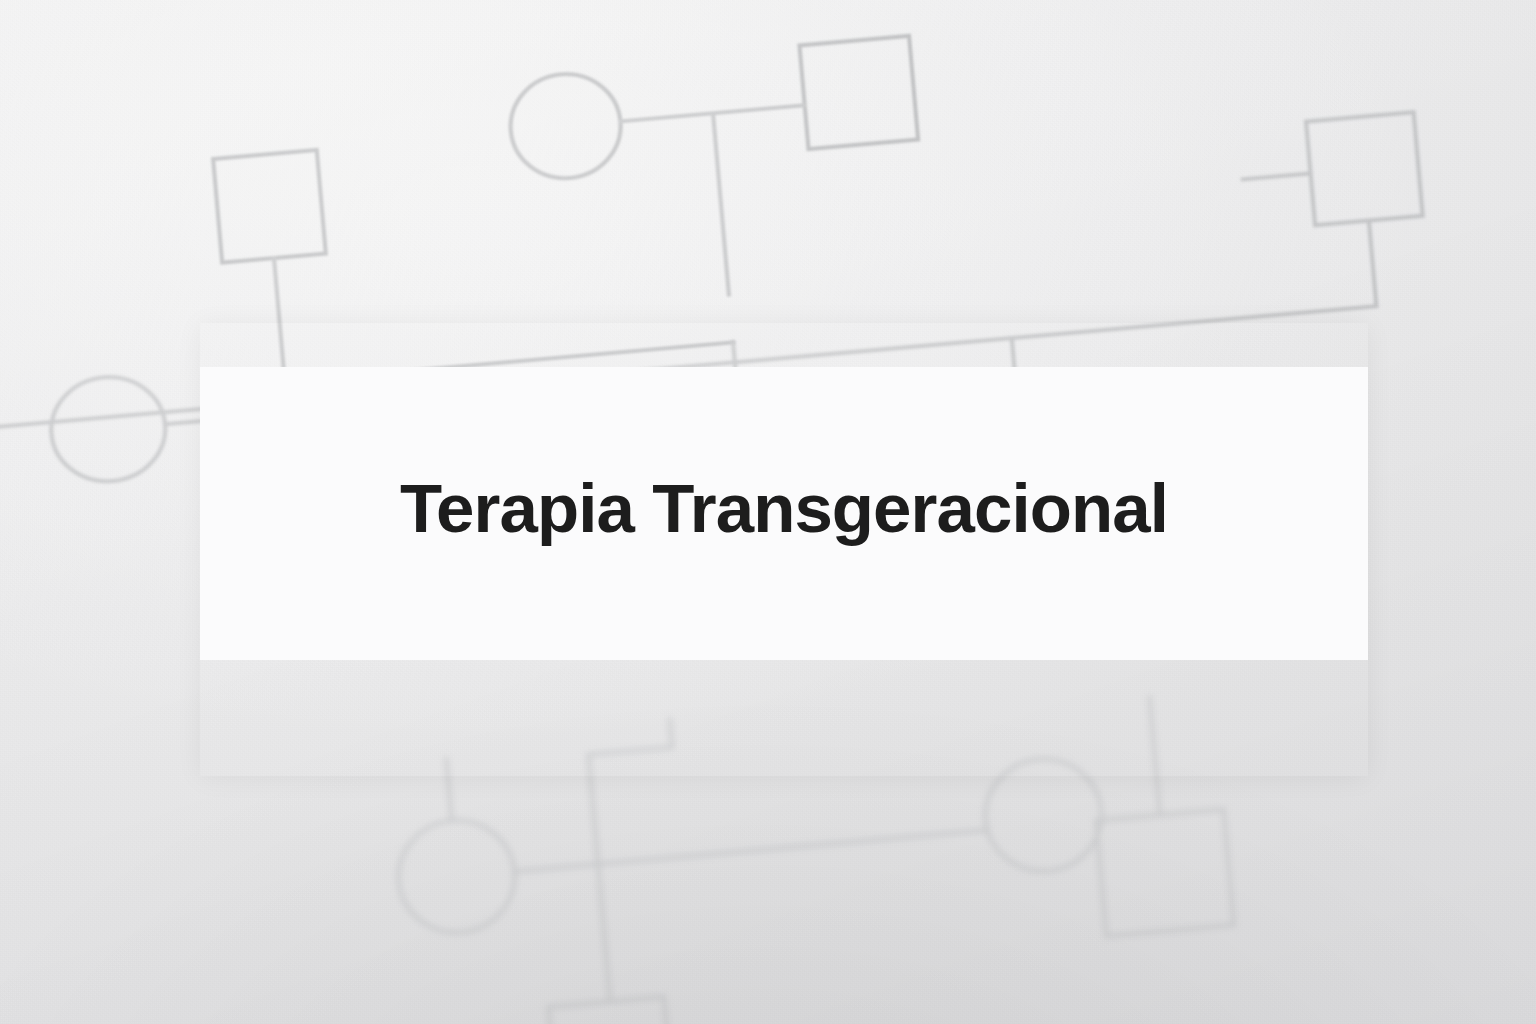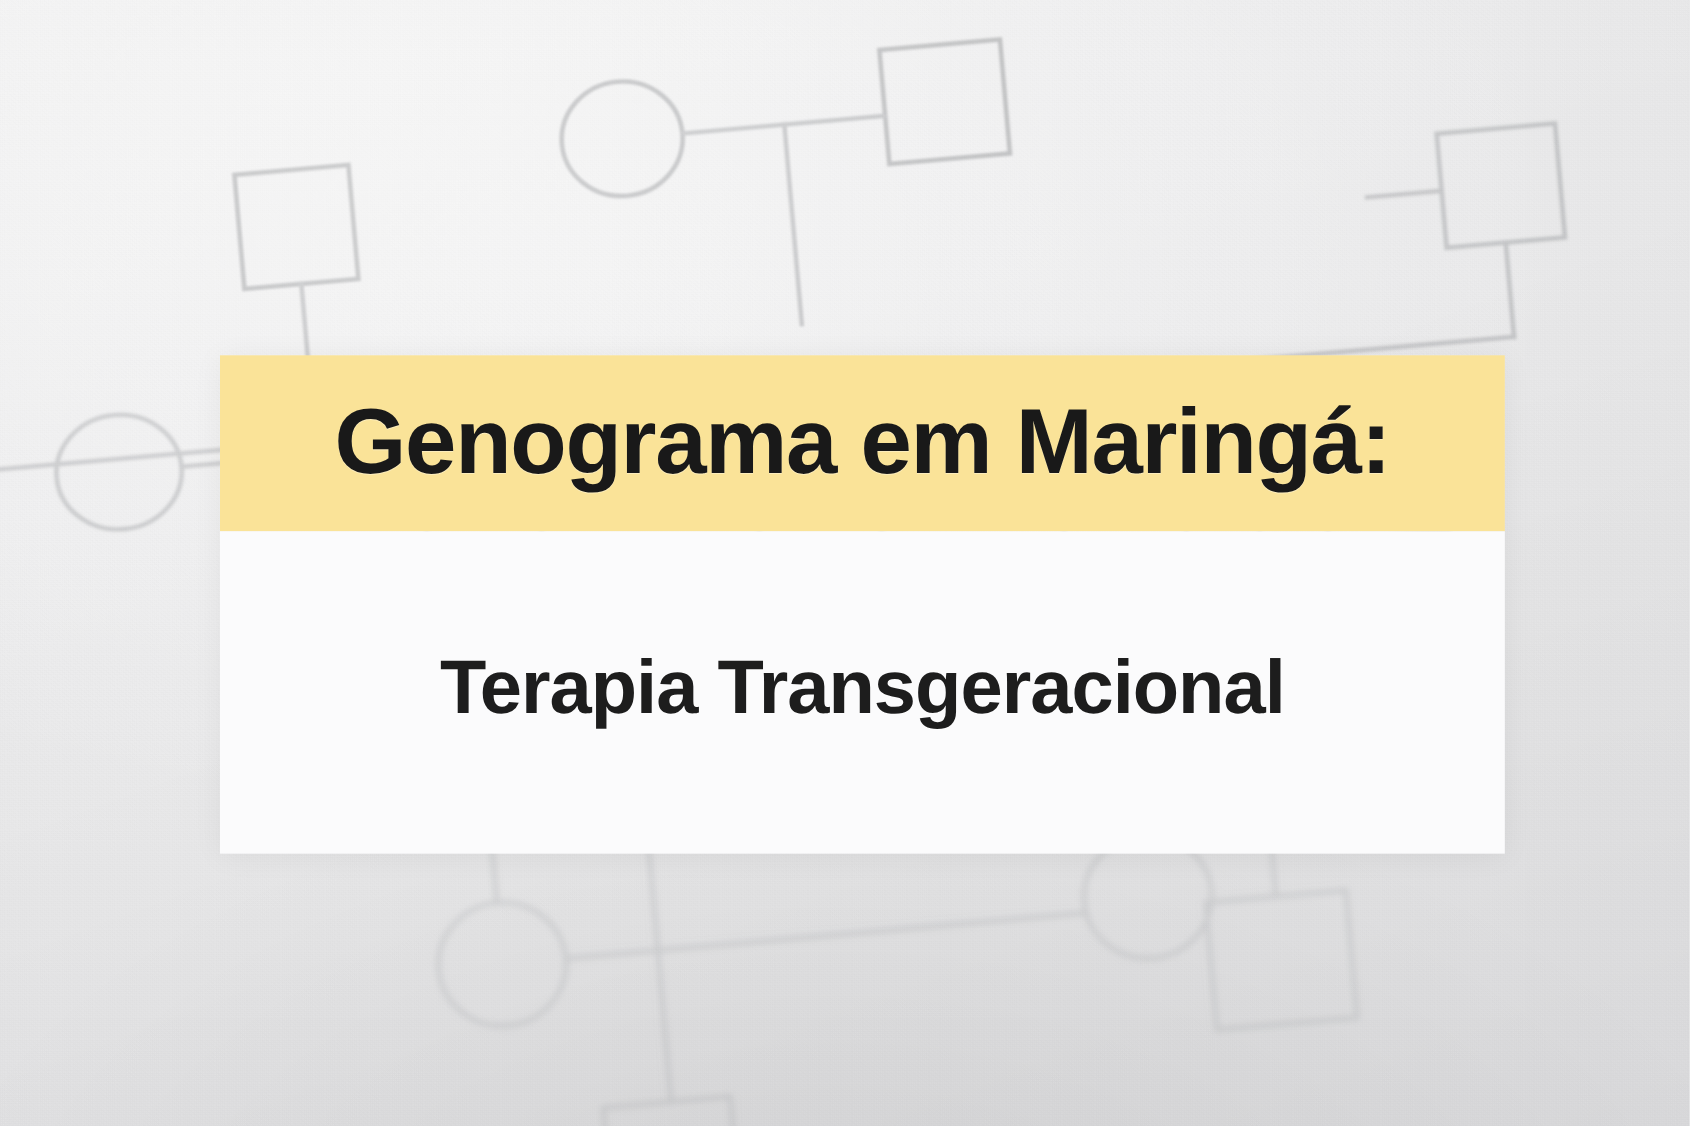--- a/index.html
+++ b/index.html
@@ -103,20 +103,21 @@
     transform: translateY(-2px);
   }
 
   #subtitle-panel {
     height: 293px;
     background: #fbfbfc;
     display: flex;
     align-items: center;
     justify-content: center;
     text-align: center;
+    margin-top: 44px;
   }
   #subtitle-text {
     font-size: 69px;
     font-weight: 600;
     color: #1d1d1d;
     letter-spacing: -0.9px;
     line-height: 1.22;
     margin: 0;
     padding: 0 40px;
     transform: translateY(-4px);
@@ -192,23 +193,20 @@
 
       </g>
     </svg>
   </div>
 
   <div class="paper-grain"></div>
   <div class="vignette"></div>
 
   <div id="title-card">
 
-    <div id="title-banner">
-      <h1 id="title-text">Genograma em Maringá:</h1>
-    </div>
 
     <div id="subtitle-panel">
       <h2 id="subtitle-text">
         <span class="sub-line">Terapia Transgeracional</span>
       </h2>
     </div>
 
   </div>
 
 </div>

